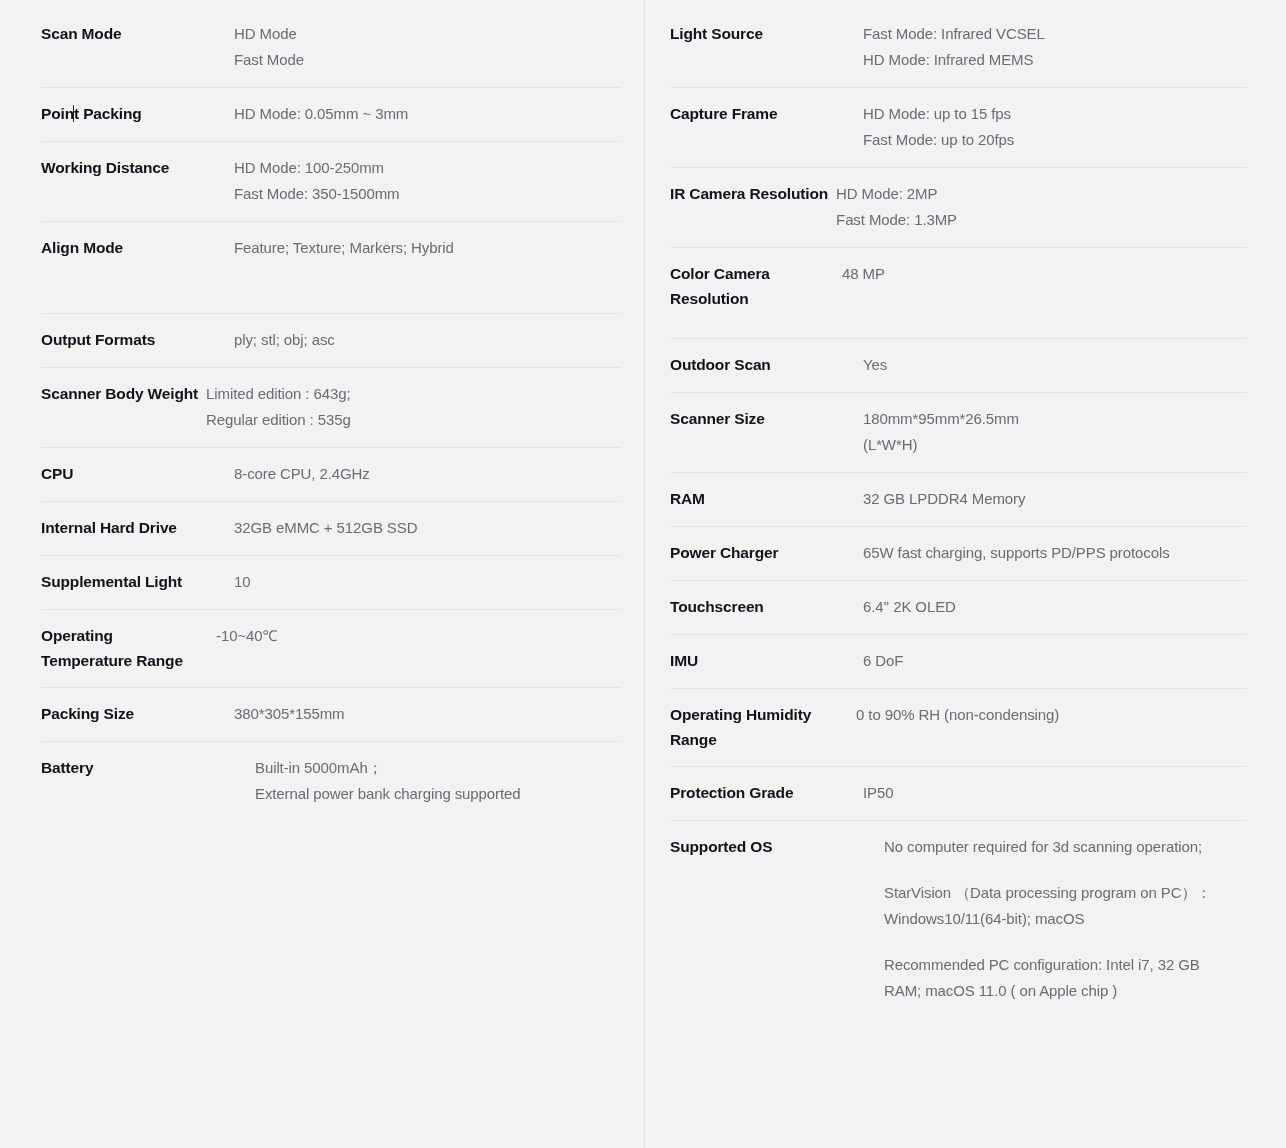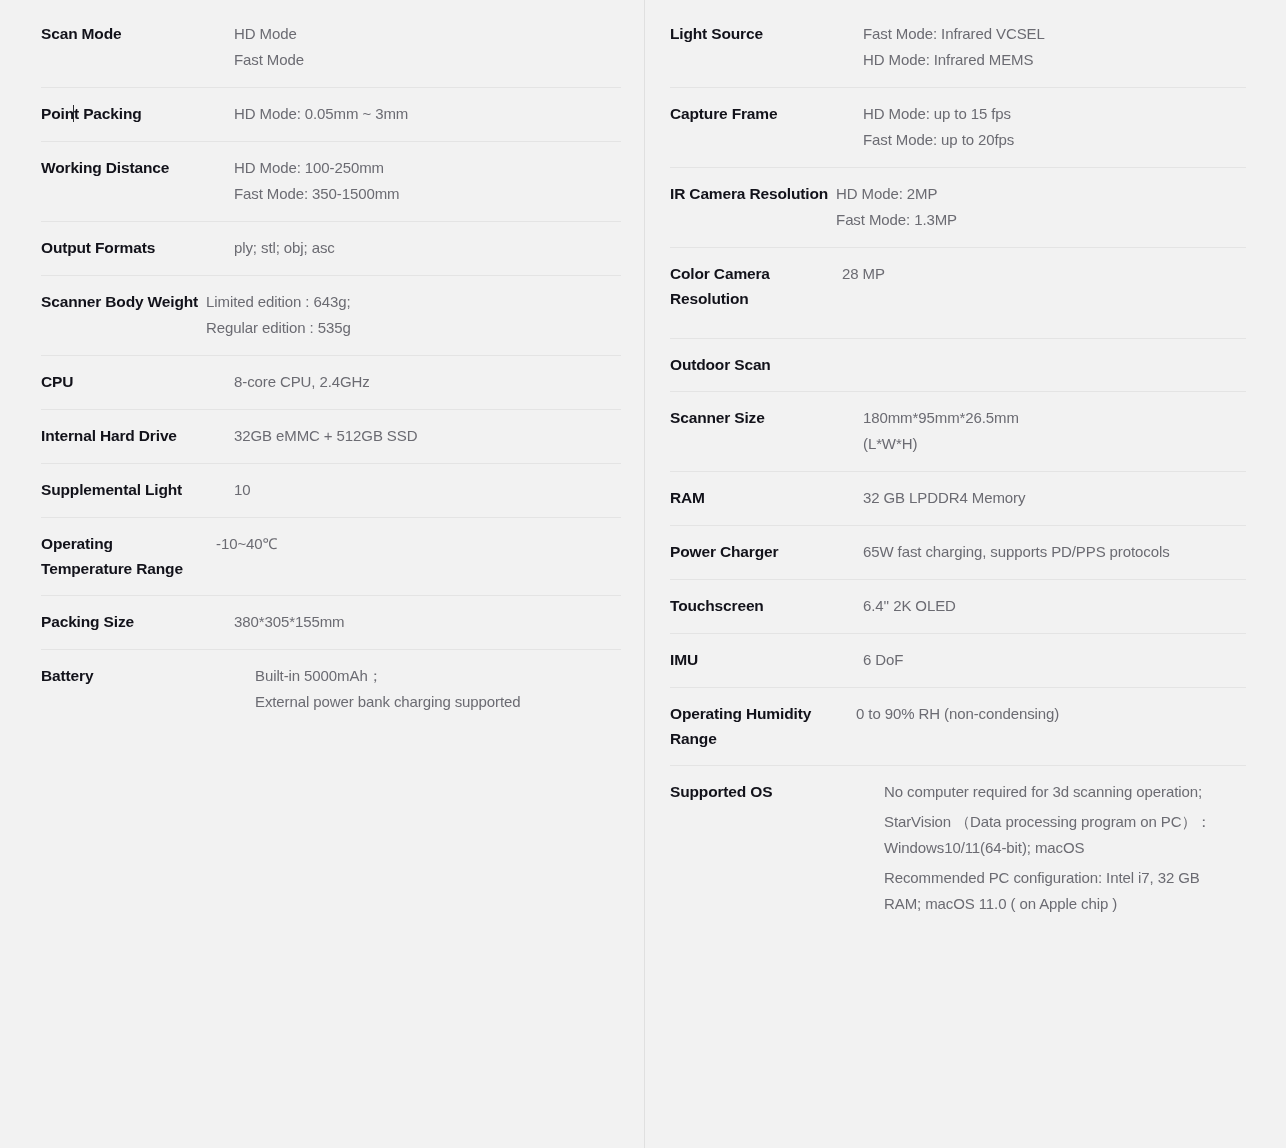--- a/index.html
+++ b/index.html
@@ -84,21 +84,21 @@
     min-width: 0;
   }
 
   .spec-value .line {
     display: block;
   }
   .spec-value .para {
     display: block;
   }
   .spec-value .para + .para {
-    margin-top: 4px;
+    margin-top: 20px;
   }
 
   
   .text-caret {
     display: inline-block;
     width: 1px;
     height: 17px;
     background: #2a2a2e;
     vertical-align: -3px;
     margin: 0 -0.5px;
@@ -129,20 +129,26 @@
     </div>
 
     <div class="spec-row">
       <div class="spec-label">Working Distance</div>
       <div class="spec-value">
         <span class="line">HD Mode: 100-250mm</span>
         <span class="line">Fast Mode: 350-1500mm</span>
       </div>
     </div>
 
+    <div class="spec-row" style="padding-bottom:52px">
+      <div class="spec-label">Align Mode</div>
+      <div class="spec-value">
+        <span class="line">Feature; Texture; Markers; Hybrid</span>
+      </div>
+    </div>
 
     <div class="spec-row">
       <div class="spec-label">Output Formats</div>
       <div class="spec-value">
         <span class="line">ply; stl; obj; asc</span>
       </div>
     </div>
 
     <div class="spec-row">
       <div class="spec-label wide">Scanner Body Weight</div>
@@ -220,26 +226,29 @@
       <div class="spec-label wide">IR Camera Resolution</div>
       <div class="spec-value">
         <span class="line">HD Mode: 2MP</span>
         <span class="line">Fast Mode: 1.3MP</span>
       </div>
     </div>
 
     <div class="spec-row" style="padding-bottom:27px">
       <div class="spec-label" style="width:172px">Color Camera Resolution</div>
       <div class="spec-value">
-        <span class="line">28 MP</span>
+        <span class="line">48 MP</span>
       </div>
     </div>
 
     <div class="spec-row">
       <div class="spec-label">Outdoor Scan</div>
+      <div class="spec-value">
+        <span class="line">Yes</span>
+      </div>
     </div>
 
     <div class="spec-row">
       <div class="spec-label">Scanner Size</div>
       <div class="spec-value">
         <span class="line">180mm*95mm*26.5mm</span>
         <span class="line">(L*W*H)</span>
       </div>
     </div>
 
@@ -271,20 +280,26 @@
       </div>
     </div>
 
     <div class="spec-row">
       <div class="spec-label" style="width:186px">Operating Humidity Range</div>
       <div class="spec-value">
         <span class="line">0 to 90% RH (non-condensing)</span>
       </div>
     </div>
 
+    <div class="spec-row">
+      <div class="spec-label">Protection Grade</div>
+      <div class="spec-value">
+        <span class="line">IP50</span>
+      </div>
+    </div>
 
     <div class="spec-row no-rule">
       <div class="spec-label">Supported OS</div>
       <div class="spec-value" style="max-width:330px">
         <span class="para">No computer required for 3d scanning operation;</span>
         <span class="para">StarVision （Data processing program on PC）： Windows10/11(64-bit); macOS</span>
         <span class="para">Recommended PC configuration: Intel i7, 32 GB RAM; macOS 11.0 ( on Apple chip )</span>
       </div>
     </div>
 

